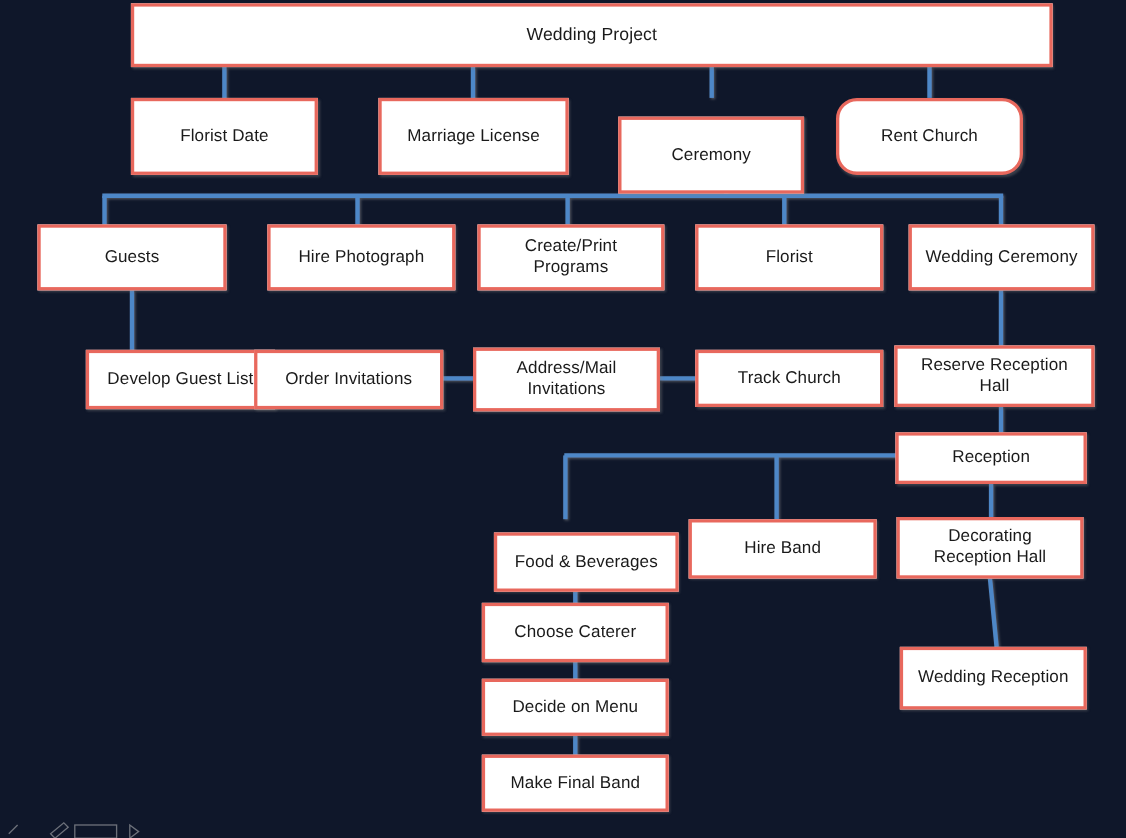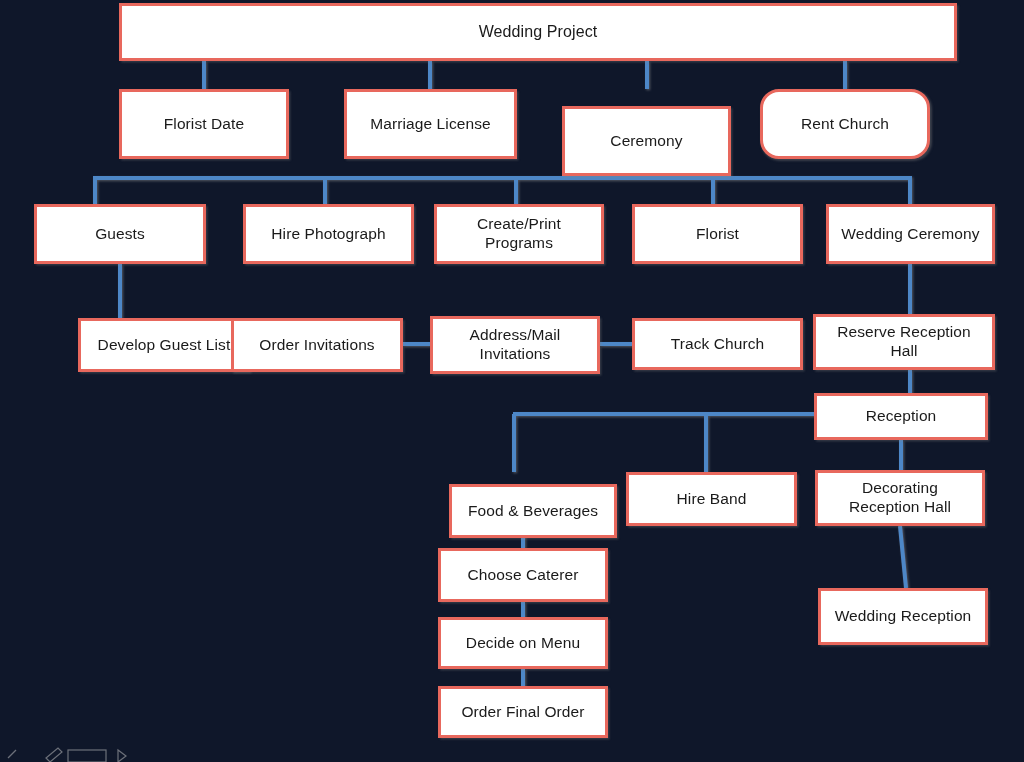--- a/index.html
+++ b/index.html
@@ -170,21 +170,21 @@
     <span class="label">Decorating
 Reception Hall</span>
   </div>
   <div class="node" style="left:438px;top:548px;width:170px;height:54px;">
     <span class="label">Choose Caterer</span>
   </div>
   <div class="node" style="left:438px;top:617px;width:170px;height:52px;">
     <span class="label">Decide on Menu</span>
   </div>
   <div class="node" style="left:438px;top:686px;width:170px;height:52px;">
-    <span class="label">Order Final Order</span>
+    <span class="label">Make Final Band</span>
   </div>
   <div class="node" style="left:818px;top:588px;width:170px;height:57px;">
     <span class="label">Wedding Reception</span>
   </div>
 
   <svg class="artifact-layer" width="1024" height="34" viewBox="0 0 1024 34" xmlns="http://www.w3.org/2000/svg">
     <g stroke="#c9c9c9" stroke-width="1.2" fill="none">
       <path d="M8 30 L16 22"></path>
       <path d="M46 30 L58 20 L62 24 L50 34 Z"></path>
       <rect x="68" y="22" width="38" height="12"></rect>

